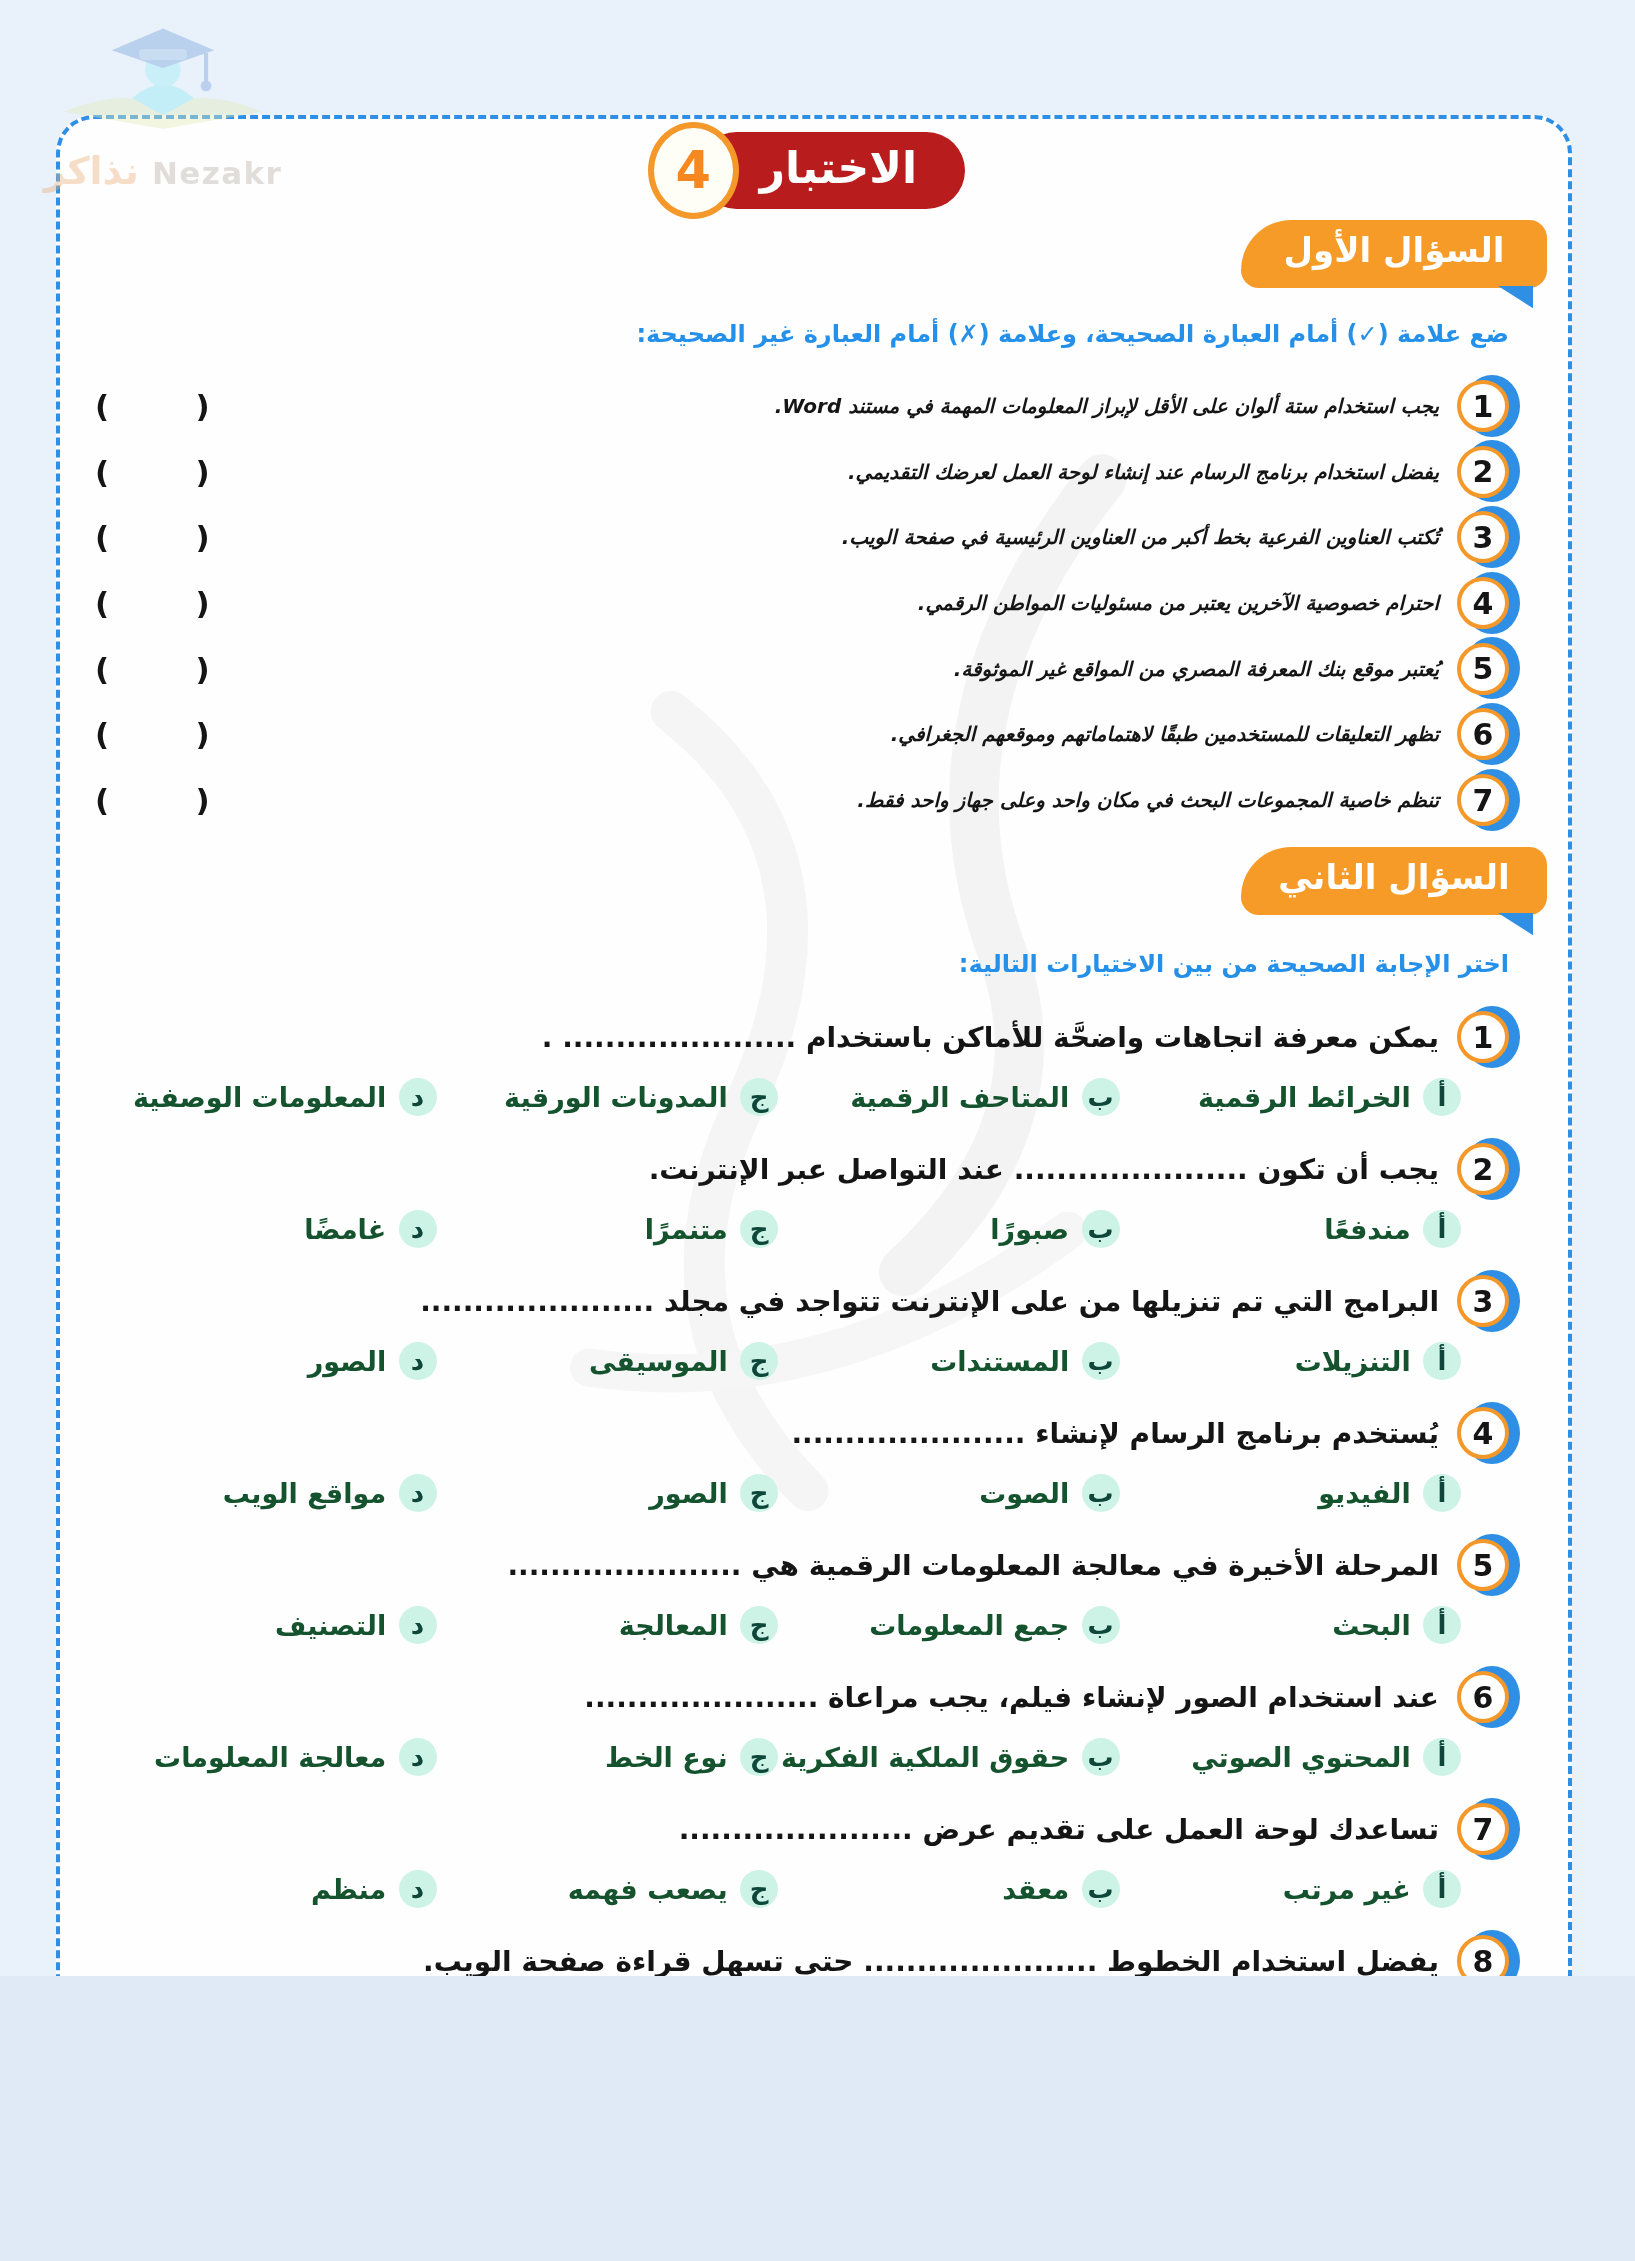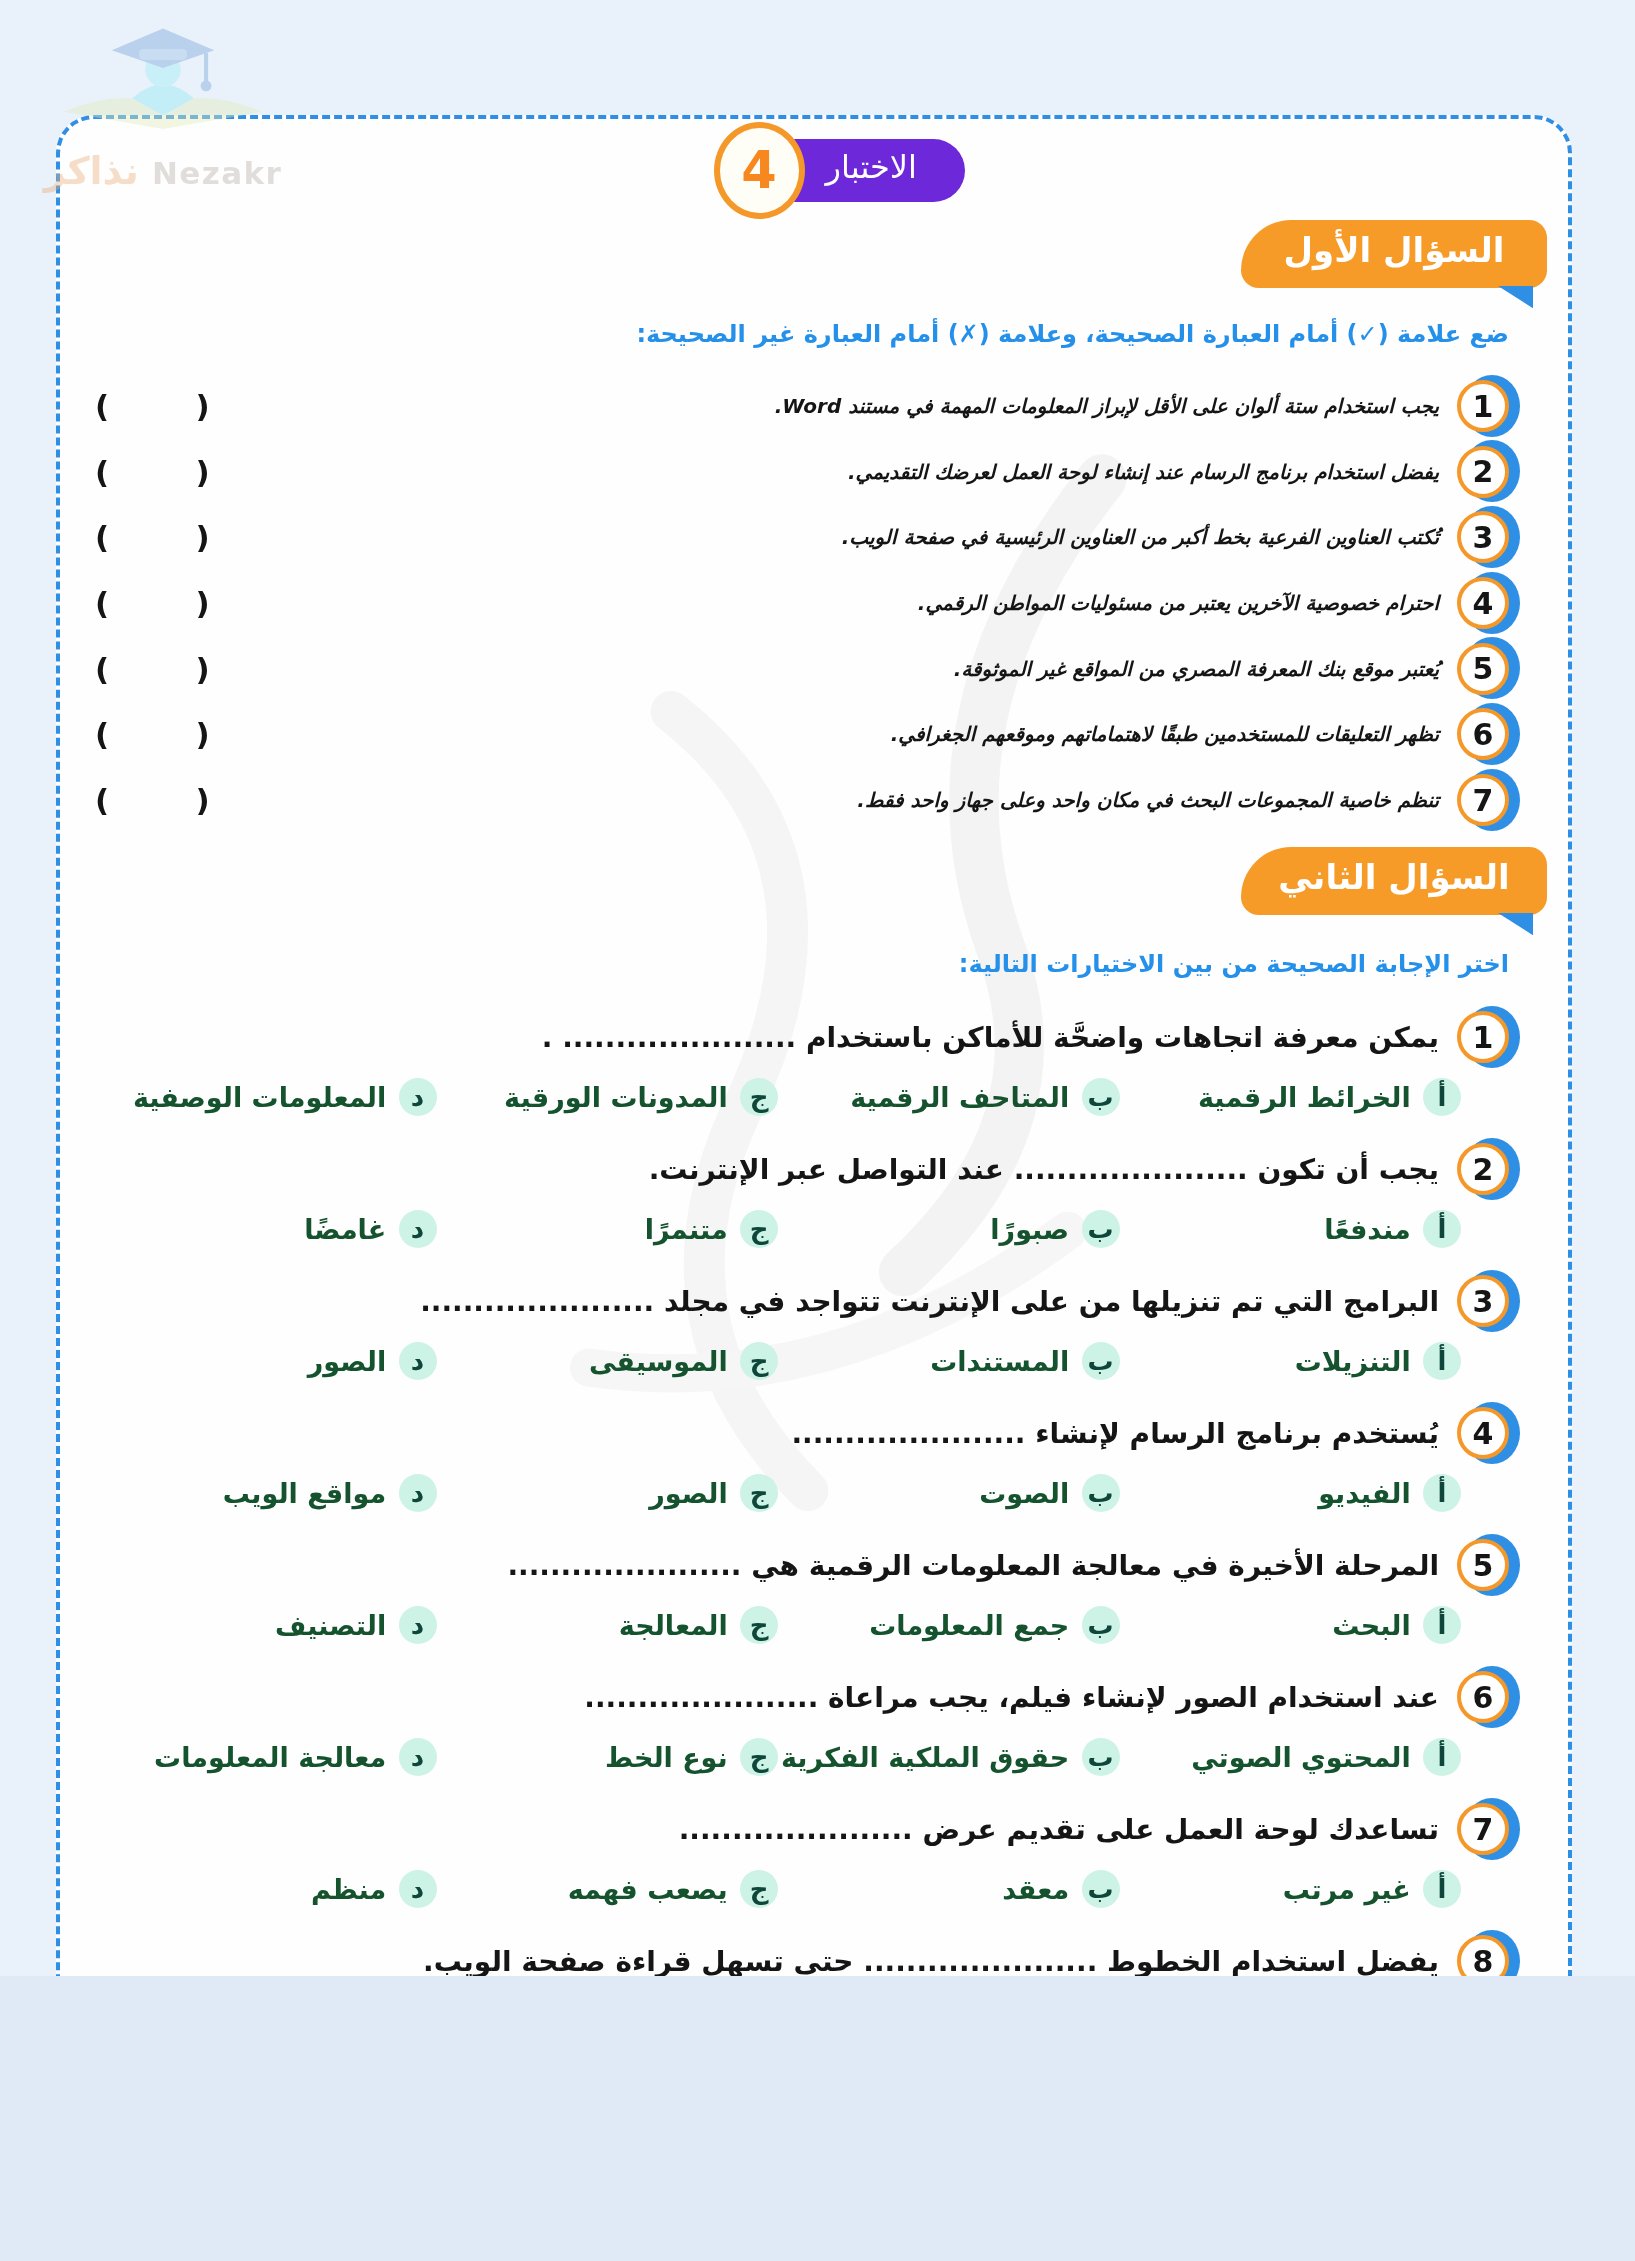--- a/index.html
+++ b/index.html
@@ -9,21 +9,21 @@
   .panel{position:absolute;top:115px;right:63px;width:1508px;height:2003px;
          background:#fefefe;border:4.8px dashed #2f8fe5;border-radius:38px;z-index:1;}
   
   .wm{position:absolute;top:424px;right:294px;z-index:1;opacity:.6;pointer-events:none;}
   
   .logo{position:absolute;top:23px;left:41px;width:246px;opacity:.42;z-index:2;direction:ltr;text-align:center;}
   .logo-text{font-size:38px;font-weight:bold;color:#e9b07c;letter-spacing:1.4px;}
   .logo-text .latin{color:#b9b2aa;font-size:31px;}
   
   .test-badge{position:absolute;top:122px;right:670px;display:flex;align-items:center;z-index:3;}
-  .test-pill{background:#6d28d9;color:#fff;font-size:32px;font-weight:normal;
+  .test-pill{background:#b91c1c;color:#fff;font-size:44px;font-weight:bold;
              padding:9.6px 48px 16.4px 62px;border-radius:40px;}
   .test-num{width:79px;height:85px;background:#fffef6;border:6.8px solid #f5982a;border-radius:50%;
             display:flex;align-items:center;justify-content:center;color:#f6881f;
             font-size:51px;font-weight:bold;margin-right:-41px;z-index:2;}
   
   .sec-badge{position:absolute;right:88px;min-width:246px;background:#f79b28;color:#fff;
              font-size:34px;font-weight:bold;text-align:center;padding:10px 30px 18px;
              border-radius:51px 18px 18px 18px;z-index:2;}
   .sec-badge .tri{position:absolute;right:13.7px;bottom:-20.5px;width:36px;height:23px;
                   background:#2f8fe5;clip-path:polygon(0 0,100% 0,100% 100%);}

